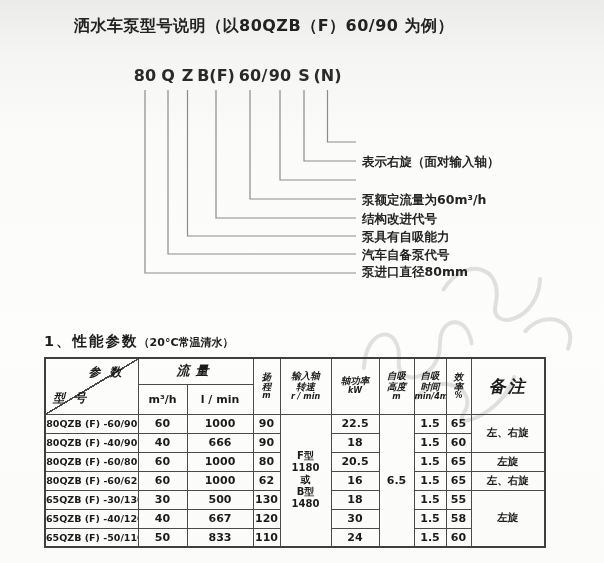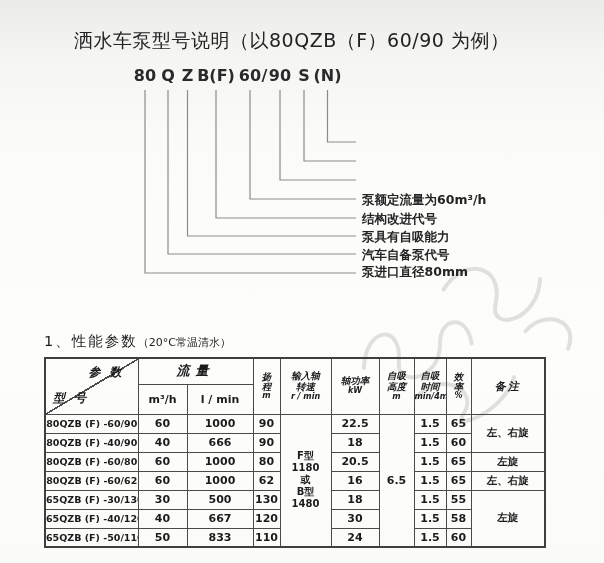--- a/index.html
+++ b/index.html
@@ -8,40 +8,39 @@
     font-family:"DejaVu Sans", sans-serif;
     color:#1d1d1d;
   }
   .canvas {
     position:relative; width:604px; height:563px; overflow:hidden;
     background:linear-gradient(180deg,#ebebea 0%,#f5f5f3 10%,#fbfbf9 25%,#fdfdfc 60%,#fbfbfa 100%);
   }
   
   .page-title {
     position:absolute; left:74px; top:16px;
-    font-size:19px; font-weight:400; color:#222; letter-spacing:0.5px;
+    font-size:16px; font-weight:700; color:#222; letter-spacing:0.5px;
     white-space:nowrap;
-    margin-top:12px;
   }
   
   .model-row { position:absolute; left:0; top:66px; width:604px; height:20px; }
   .token {
     position:absolute; top:0; transform:translateX(-50%);
     font-size:16px; font-weight:700; color:#2a2a2a; white-space:nowrap;
   }
   .diagram-svg { position:absolute; left:0; top:0; z-index:1; }
   .dlabel {
     position:absolute; left:362px; z-index:2;
     font-size:12.5px; font-weight:700; color:#242424; white-space:nowrap;
   }
   .watermark-svg { position:absolute; left:280px; top:170px; z-index:0; opacity:0.8; }
   
   .sect-title {
     position:absolute; left:44px; top:331px; white-space:nowrap;
-    font-weight:400; color:#1c1c1c;
+    font-weight:700; color:#1c1c1c;
   }
   .sect-title .main { font-size:14.5px; letter-spacing:2px; }
   .sect-title .note { font-size:11px; letter-spacing:0; }
   .spec-table {
     position:absolute; left:44px; top:357px;
     border-collapse:collapse; table-layout:fixed; width:500px;
     background:transparent;
   }
   .spec-table td, .spec-table th {
     border:1px solid #4a4a4a; text-align:center; vertical-align:middle;
@@ -49,21 +48,21 @@
   }
   .spec-table { border:2px solid #3f3f3f; }
   .hA { height:26px;font-style:italic; }
   .hB { height:30px; }
   .drow { height:19px;margin-top:20px; }
   .th-flow { font-size:13px; letter-spacing:6px; }
   .th-sub { font-size:11px; }
   .th-small { font-size:9.5px; line-height:1.15; }
   .th-unit { font-size:8px; line-height:1.1; }
   .th-stack { font-size:9.5px; line-height:1.05; }
-  .th-remark { font-size:11px; letter-spacing:2px; }
+  .th-remark { font-size:17px; letter-spacing:2px; }
   .cell-model { font-size:9.5px; white-space:nowrap; }
   .cell-num { font-size:11px; }
   .cell-remark { font-size:10.5px; white-space:nowrap; }
   .cell-speed { font-size:10px; line-height:1.2; }
   
   .diag-cell { position:relative; }
   .diag-inner {
     position:absolute; inset:0;
     background:linear-gradient(to bottom right,
       transparent calc(50% - 0.8px), #4a4a4a calc(50% - 0.8px),
@@ -106,20 +105,21 @@
       <polyline points="304,90 304,161 356,161"></polyline>
       <polyline points="280,90 280,180 356,180"></polyline>
       <polyline points="250,90 250,199 356,199"></polyline>
       <polyline points="216,90 216,218 356,218"></polyline>
       <polyline points="187.5,90 187.5,236 356,236"></polyline>
       <polyline points="168,90 168,254 356,254"></polyline>
       <polyline points="145,90 145,273 356,273"></polyline>
     </g>
   </svg>
 
+  <div class="dlabel" style="top:154px">表示右旋（面对输入轴）</div>
   <div class="dlabel" style="top:192px">泵额定流量为60m³/h</div>
   <div class="dlabel" style="top:211px">结构改进代号</div>
   <div class="dlabel" style="top:247px">汽车自备泵代号</div>
   <div class="dlabel" style="top:229px">泵具有自吸能力</div>
   <div class="dlabel" style="top:264px">泵进口直径80mm</div>
 
   <div class="sect-title">
     <span class="main">1、性能参数</span><span class="note">（20°C常温清水）</span>
   </div>
 

